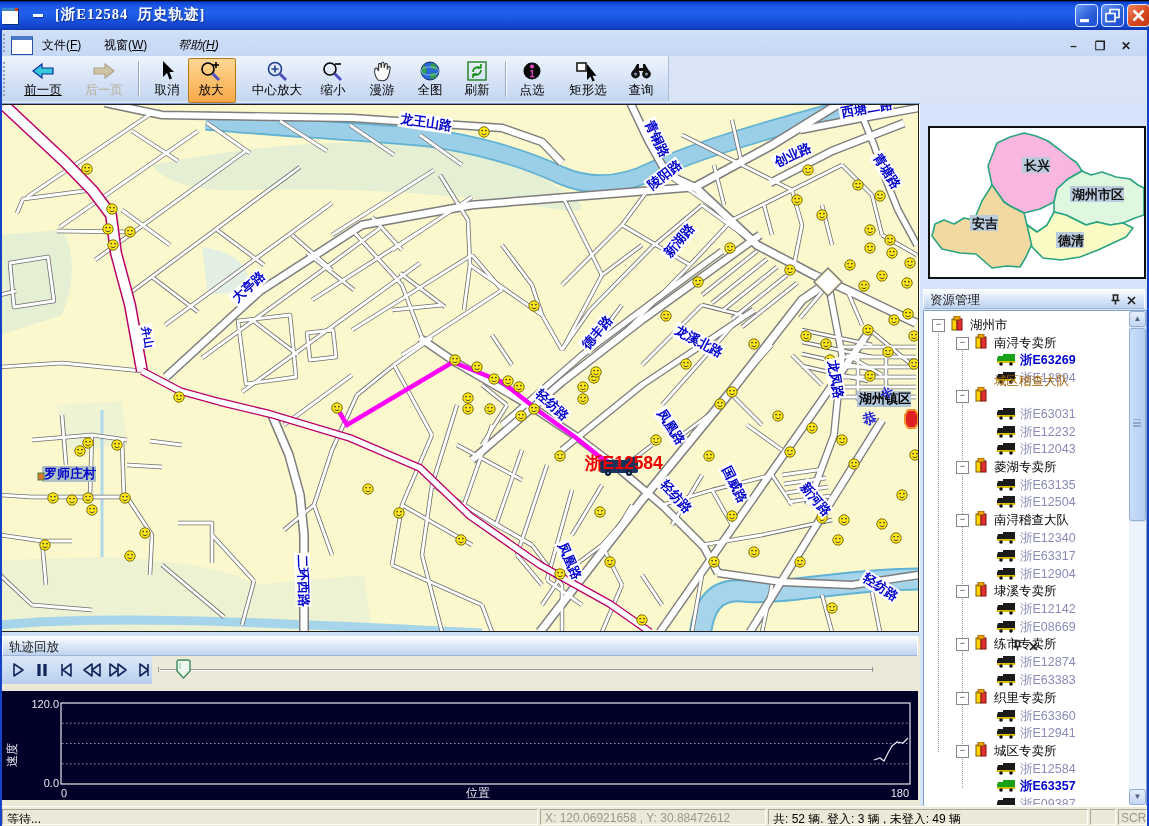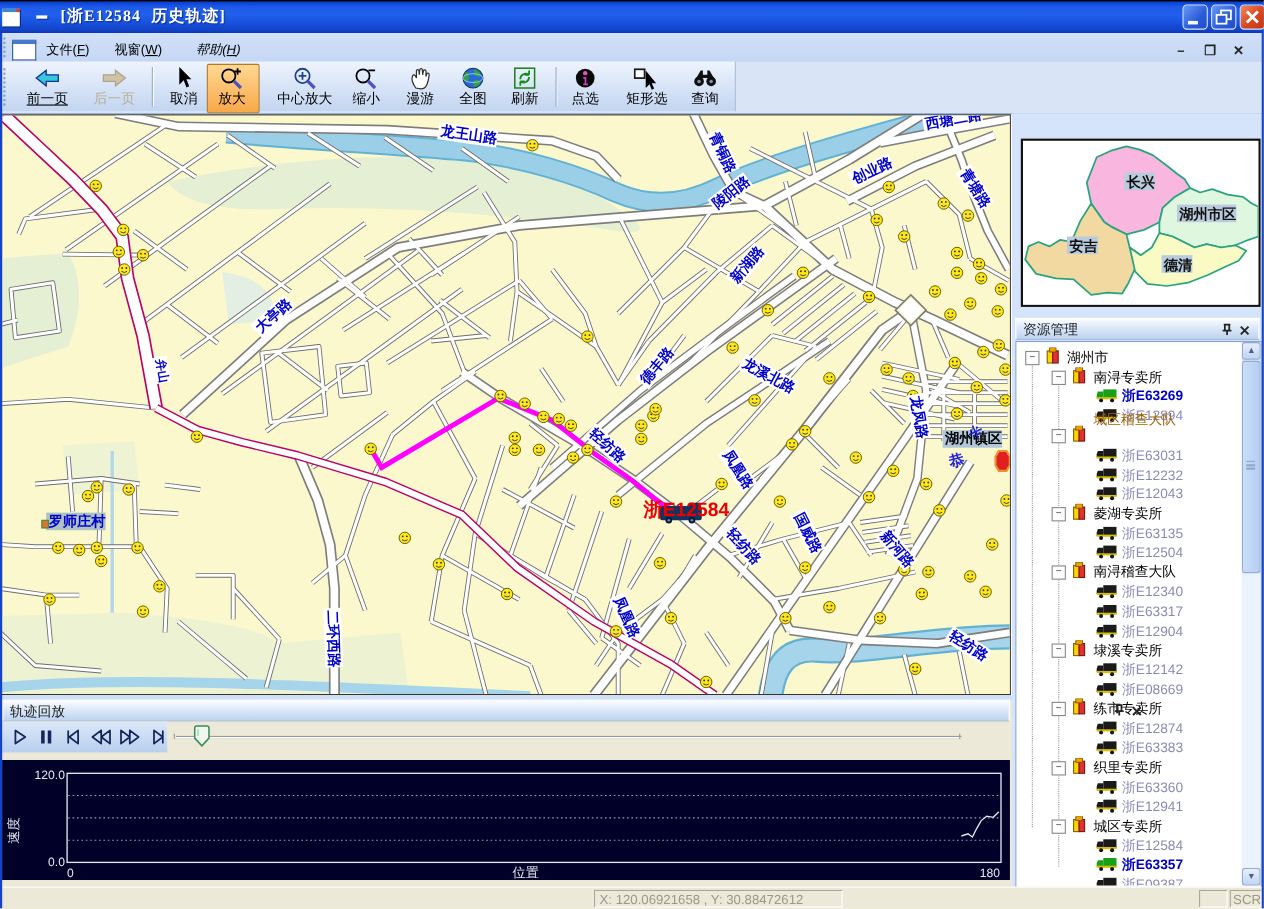--- a/index.html
+++ b/index.html
@@ -1066,19 +1066,21 @@
 <text x="57" y="96" font-size="11" fill="#e8e8f0" text-anchor="end" font-family="Liberation Sans">0.0</text>
 <text x="14" y="64" font-size="12" fill="#e8e8f0" font-family="Liberation Sans" transform="rotate(-90 14 64)" text-anchor="middle">速度</text>
 <text x="59" y="106" font-size="11" fill="#e8e8f0" font-family="Liberation Sans">0</text>
 <text x="476" y="106" font-size="12" fill="#e8e8f0" text-anchor="middle" font-family="Liberation Sans">位置</text>
 <text x="907" y="106" font-size="11" fill="#e8e8f0" text-anchor="end" font-family="Liberation Sans">180</text>
 <polyline points="872,69 878,67 882,70 886,62 890,55 895,51 901,52 906,47" fill="none" stroke="#e8e8f0" stroke-width="1.2"></polyline>
 </svg>
     </div>
 </div>
 <div id="statusbar" class="abs">
+  <div class="sseg abs" style="left:2px;width:536px;">等待...</div>
   <div class="sseg abs" style="left:540px;width:226px;color:#9b9888;">X: 120.06921658 , Y: 30.88472612</div>
+  <div class="sseg abs" style="left:768px;width:320px;">共: 52 辆. 登入: 3 辆 , 未登入: 49 辆</div>
   <div class="sseg abs" style="left:1090px;width:26px;"></div>
   <div class="sseg abs" style="left:1118px;width:29px;color:#9b9888;padding-left:2px;">SCRL</div>
 </div>
 <div id="wl" class="abs"></div>
 <div class="abs" style="left:919px;top:104px;width:1px;height:528px;background:#fff;"></div>
 <div id="wr" class="abs"></div>
 
 </body></html>

